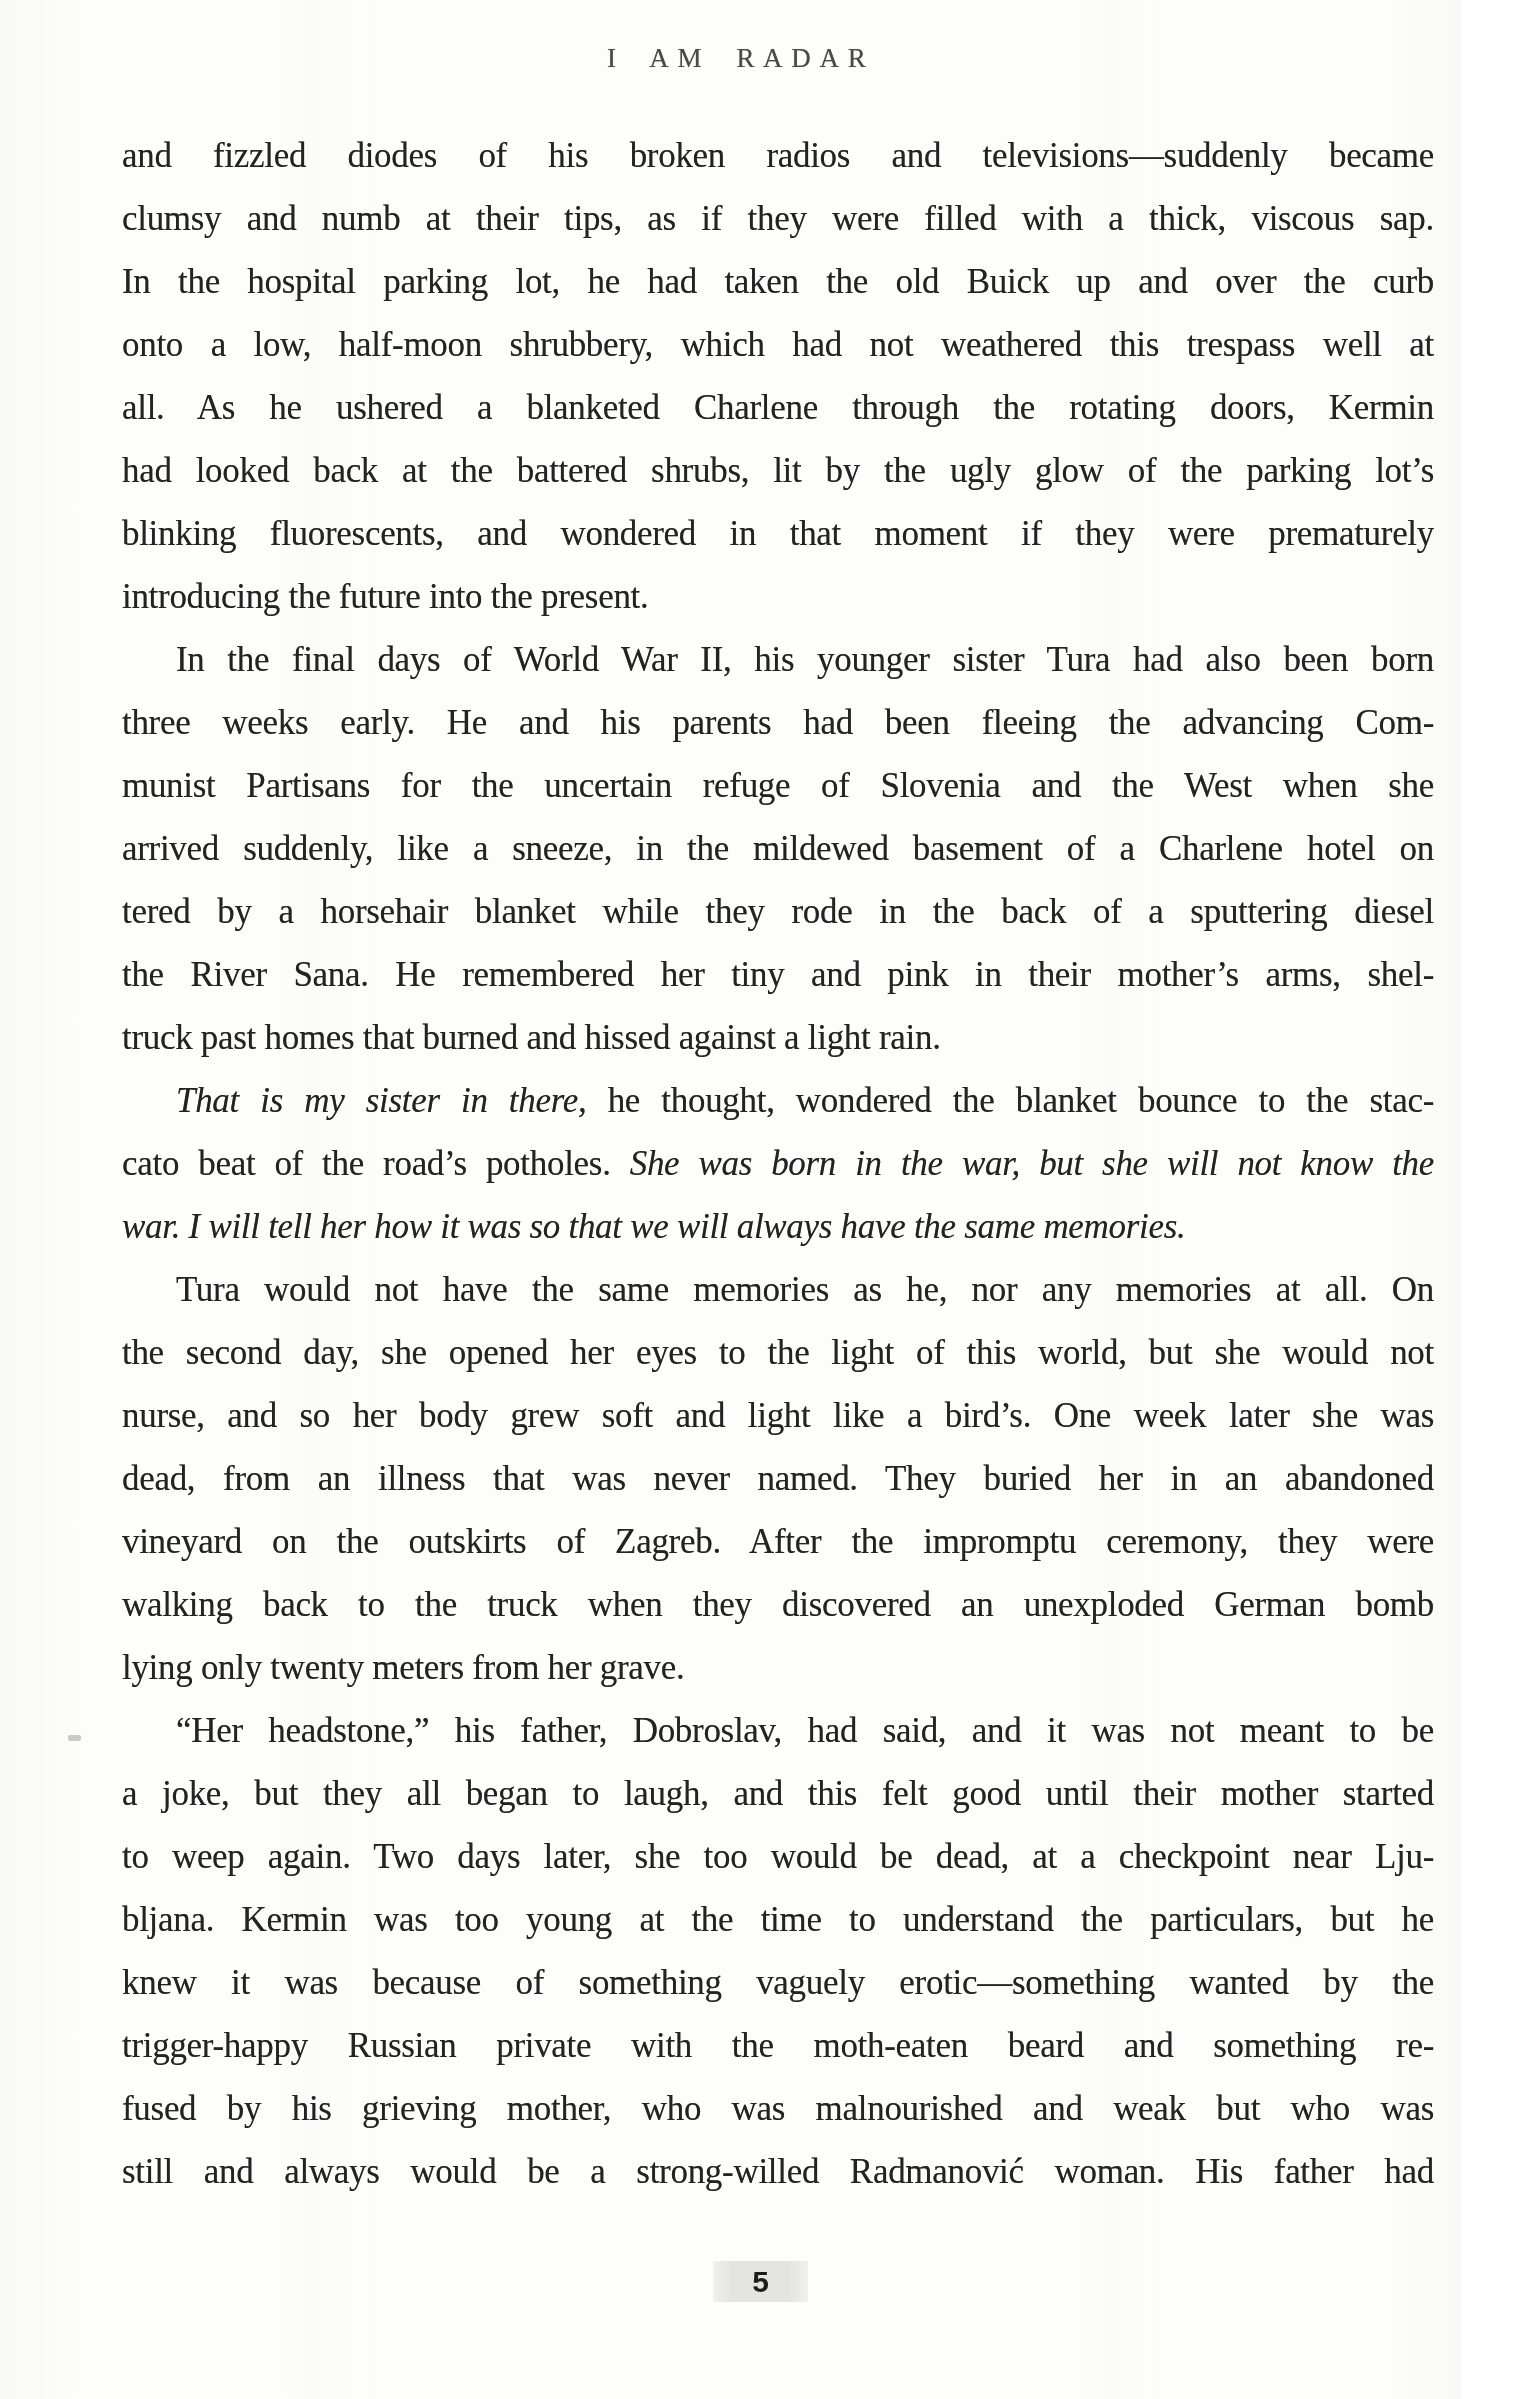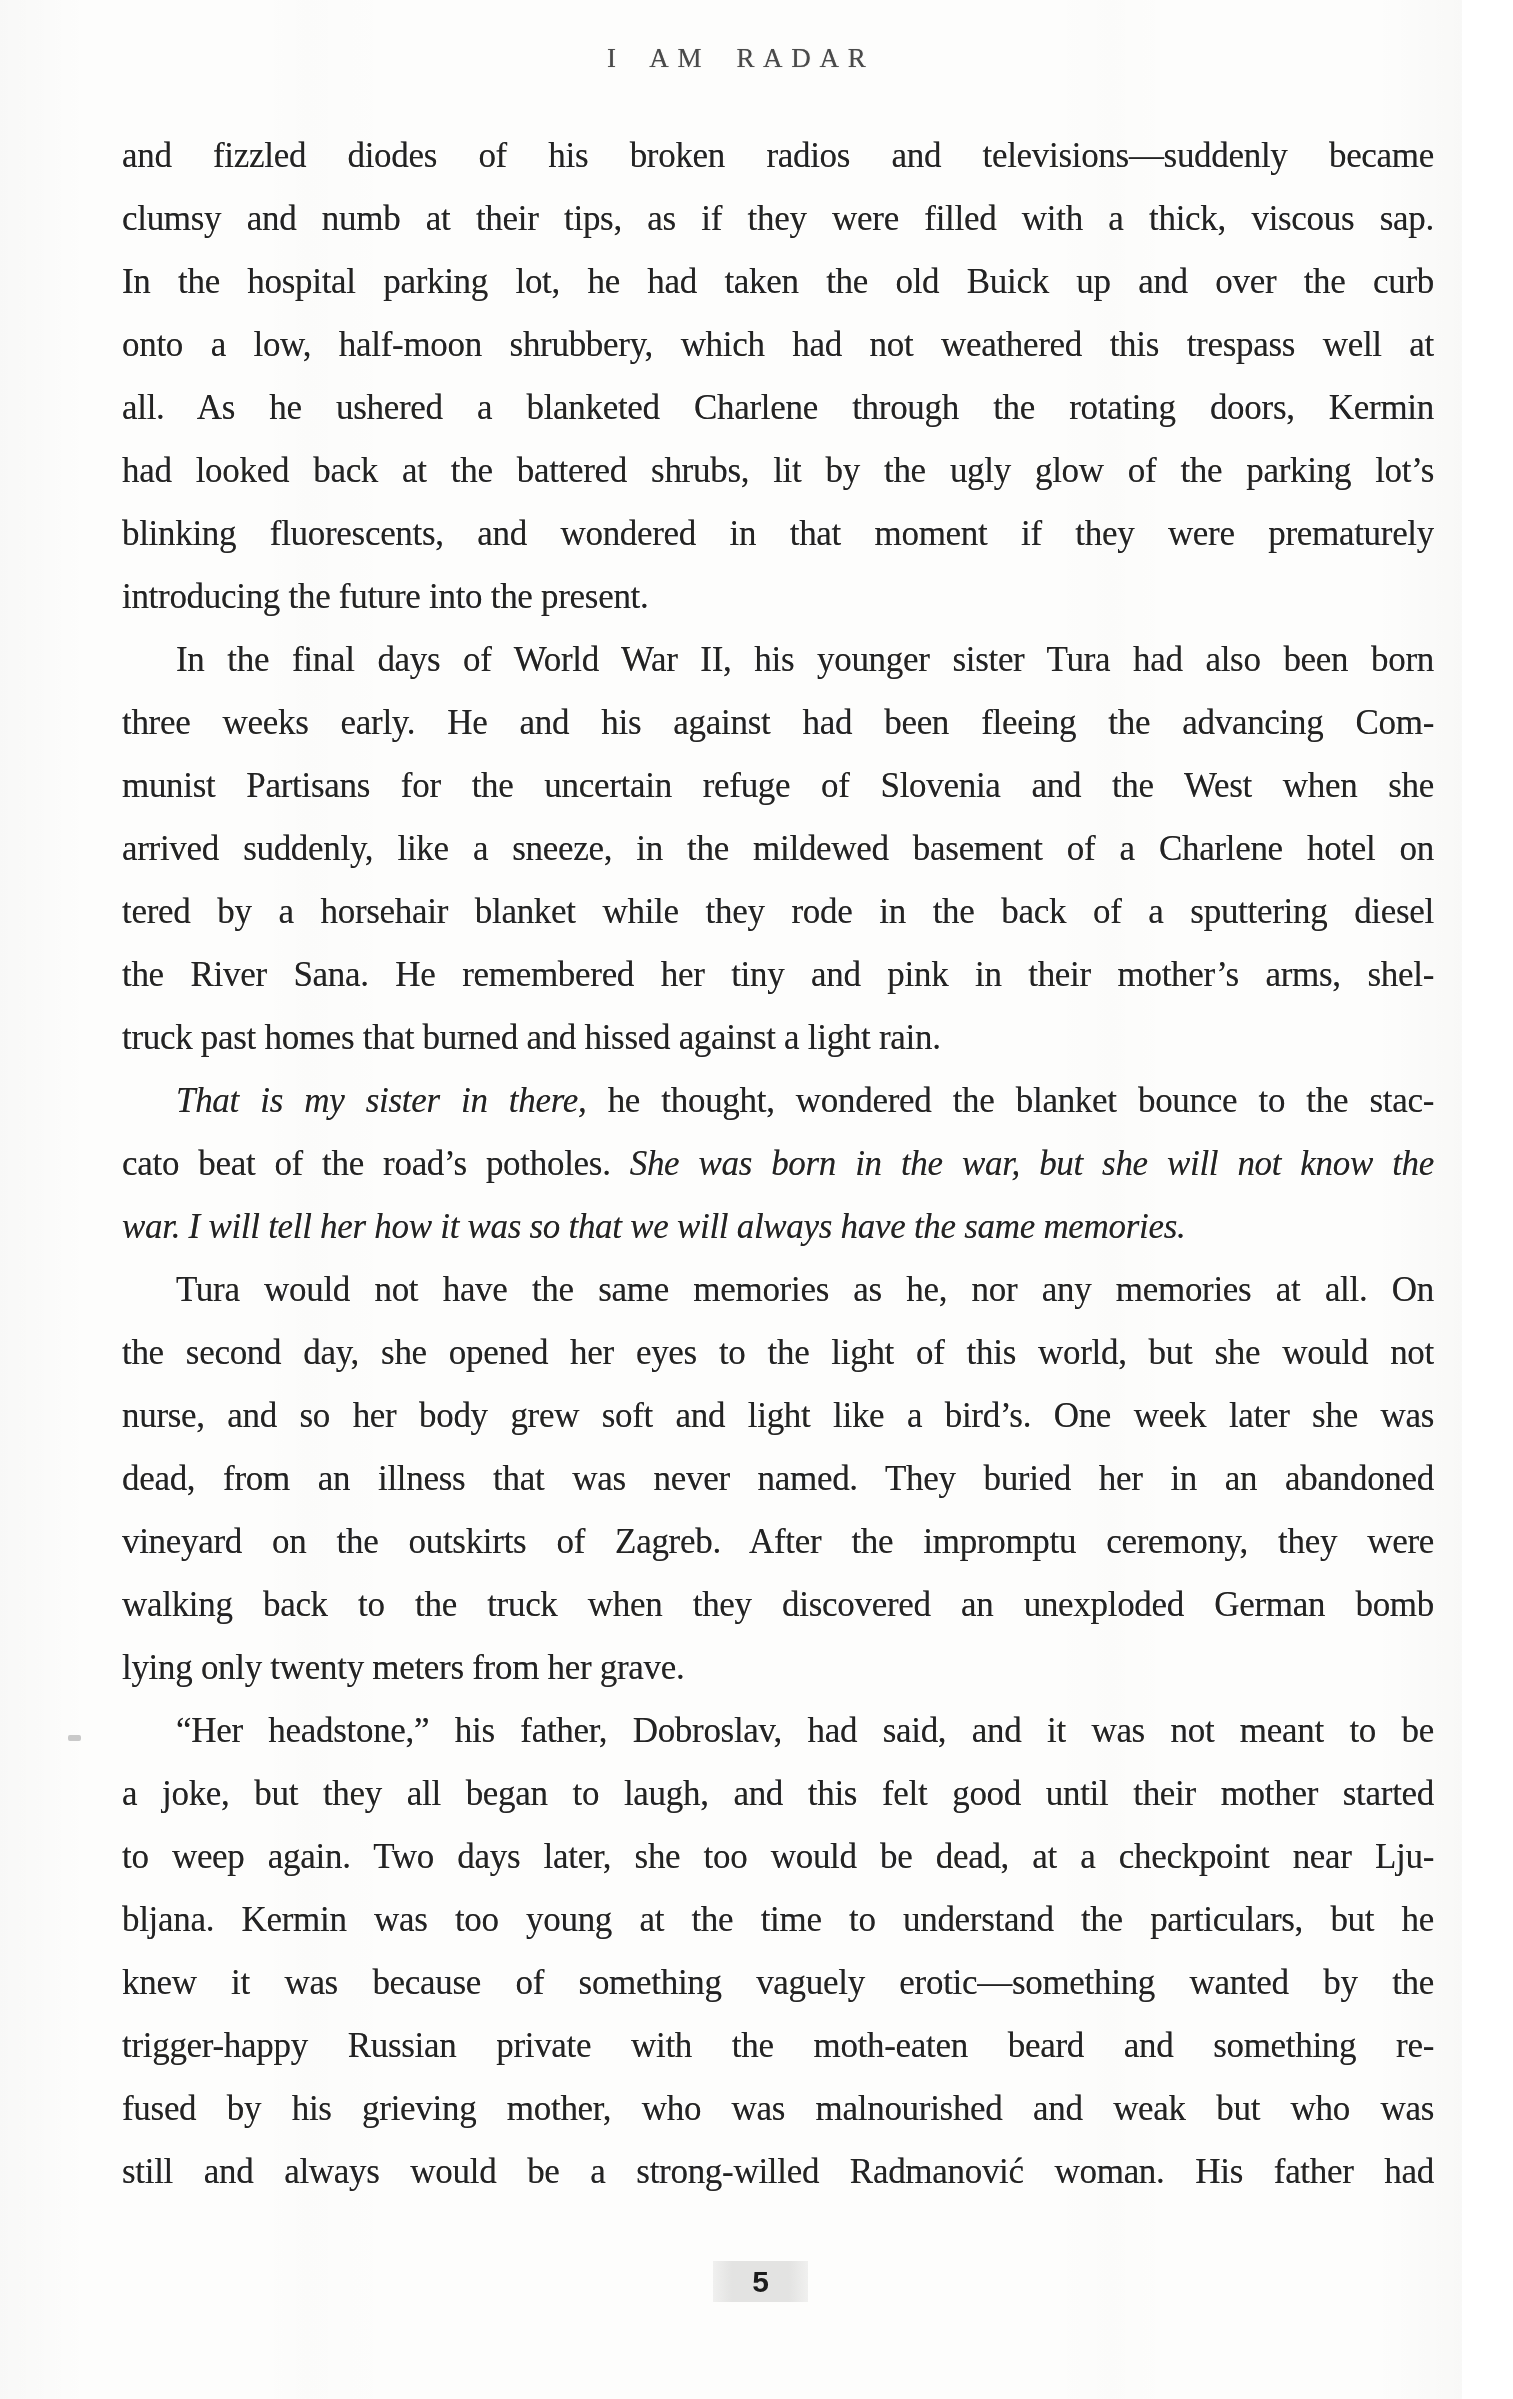--- a/index.html
+++ b/index.html
@@ -97,21 +97,21 @@
   <div class="body-text" id="body-text">
       <div class="line"><span>and fizzled diodes of his broken radios and televisions—suddenly became</span></div>
       <div class="line"><span>clumsy and numb at their tips, as if they were filled with a thick, viscous sap.</span></div>
       <div class="line"><span>In the hospital parking lot, he had taken the old Buick up and over the curb</span></div>
       <div class="line"><span>onto a low, half-moon shrubbery, which had not weathered this trespass well at</span></div>
       <div class="line"><span>all. As he ushered a blanketed Charlene through the rotating doors, Kermin</span></div>
       <div class="line"><span>had looked back at the battered shrubs, lit by the ugly glow of the parking lot’s</span></div>
       <div class="line"><span>blinking fluorescents, and wondered in that moment if they were prematurely</span></div>
       <div class="line last"><span>introducing the future into the present.</span></div>
       <div class="line indent"><span>In the final days of World War II, his younger sister Tura had also been born</span></div>
-      <div class="line"><span>three weeks early. He and his against had been fleeing the advancing Com-</span></div>
+      <div class="line"><span>three weeks early. He and his parents had been fleeing the advancing Com-</span></div>
       <div class="line"><span>munist Partisans for the uncertain refuge of Slovenia and the West when she</span></div>
       <div class="line"><span>arrived suddenly, like a sneeze, in the mildewed basement of a Charlene hotel on</span></div>
       <div class="line"><span>tered by a horsehair blanket while they rode in the back of a sputtering diesel</span></div>
       <div class="line"><span>the River Sana. He remembered her tiny and pink in their mother’s arms, shel-</span></div>
       <div class="line last"><span>truck past homes that burned and hissed against a light rain.</span></div>
       <div class="line indent"><em>That is my sister in there,</em><span> he thought, wondered the blanket bounce to the stac-</span></div>
       <div class="line"><span>cato beat of the road’s potholes. </span><em>She was born in the war, but she will not know the</em></div>
       <div class="line last"><em>war. I will tell her how it was so that we will always have the same memories.</em></div>
       <div class="line indent"><span>Tura would not have the same memories as he, nor any memories at all. On</span></div>
       <div class="line"><span>the second day, she opened her eyes to the light of this world, but she would not</span></div>

